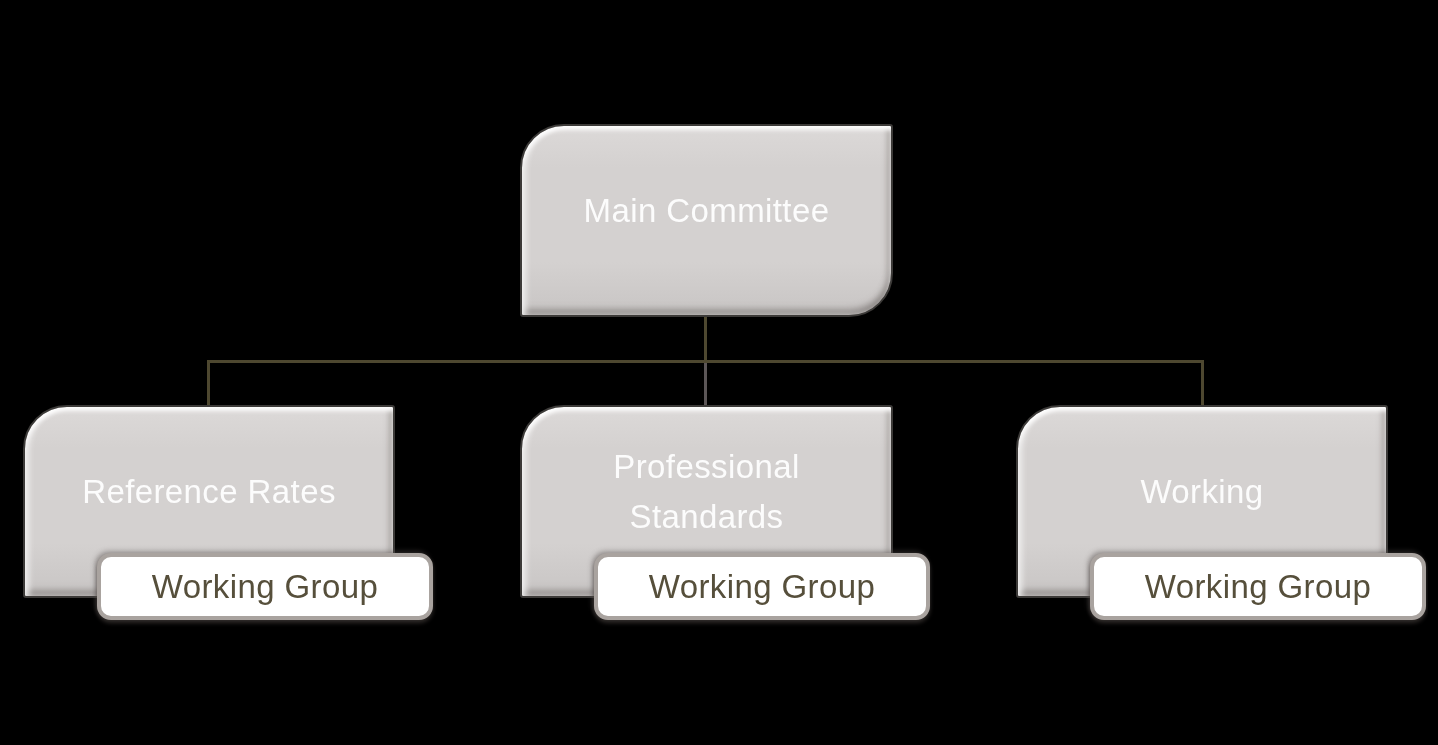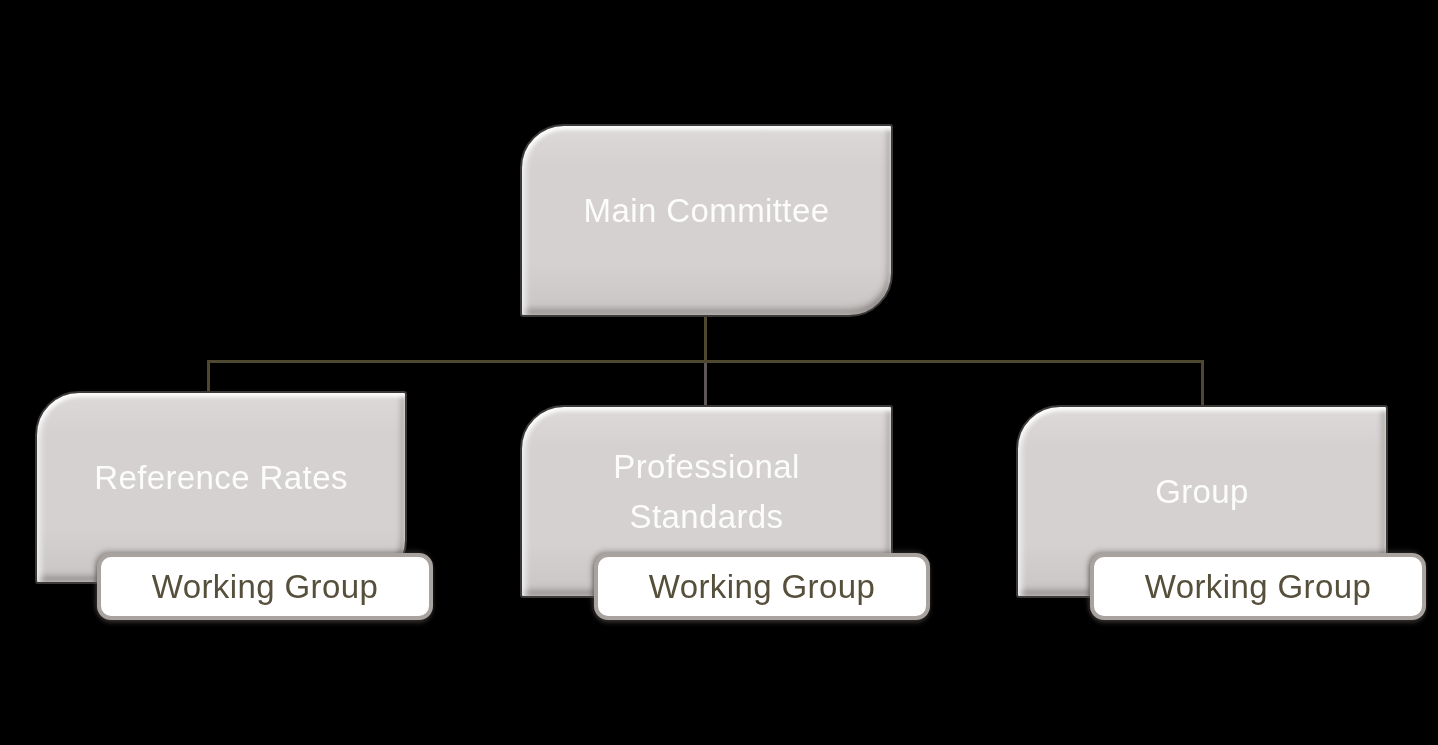--- a/index.html
+++ b/index.html
@@ -91,34 +91,34 @@
   <div class="conn v olive" style="left:704px;  top:315px; height:47px;"></div>
   <div class="conn h olive" style="left:207px;  top:360px; width:997px;"></div>
   <div class="conn v olive" style="left:207px;  top:360px; height:47px;"></div>
   <div class="conn v grayline" style="left:704px;  top:363px; height:44px;"></div>
   <div class="conn v olive" style="left:1201px; top:360px; height:47px;"></div>
 
   <div class="gnode" style="left:520px; top:124px; width:373px; height:193px;">
     <span class="gnode-label">Main Committee</span>
   </div>
 
-  <div class="gnode" style="left:23px; top:391px; width:372px; height:193px;margin-left:12px;">
+  <div class="gnode" style="left:23px; top:405px; width:372px; height:193px;">
     <span class="gnode-label">Reference Rates</span>
   </div>
   <div class="wnode" style="left:97px; top:553px; width:336px; height:67px;">
     <span class="wnode-label">Working Group</span>
   </div>
 
   <div class="gnode" style="left:520px; top:405px; width:373px; height:193px;">
     <span class="gnode-label">Professional Standards</span>
   </div>
   <div class="wnode" style="left:594px; top:553px; width:336px; height:67px;">
     <span class="wnode-label">Working Group</span>
   </div>
 
   <div class="gnode" style="left:1016px; top:405px; width:372px; height:193px;">
-    <span class="gnode-label">Group</span>
+    <span class="gnode-label">Working</span>
   </div>
   <div class="wnode" style="left:1090px; top:553px; width:336px; height:67px;">
     <span class="wnode-label">Working Group</span>
   </div>
 
 </div>
 
 </body></html>

